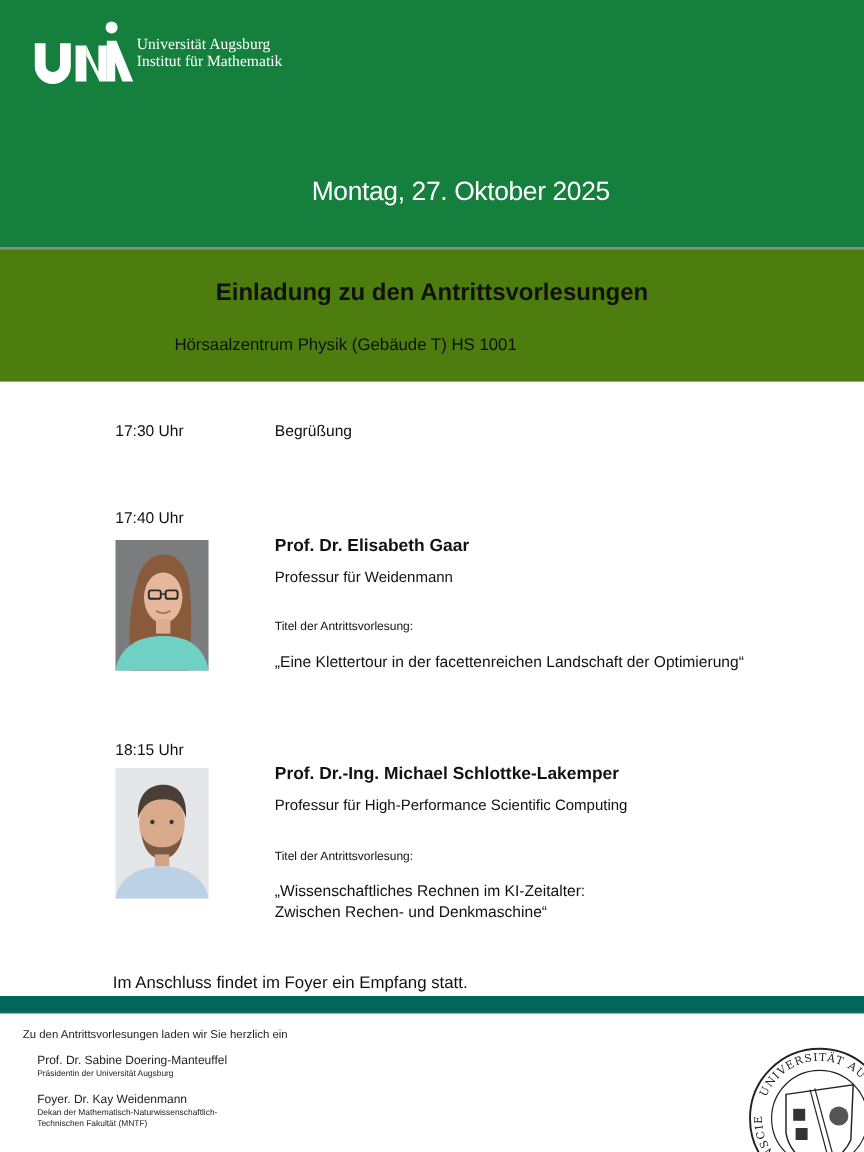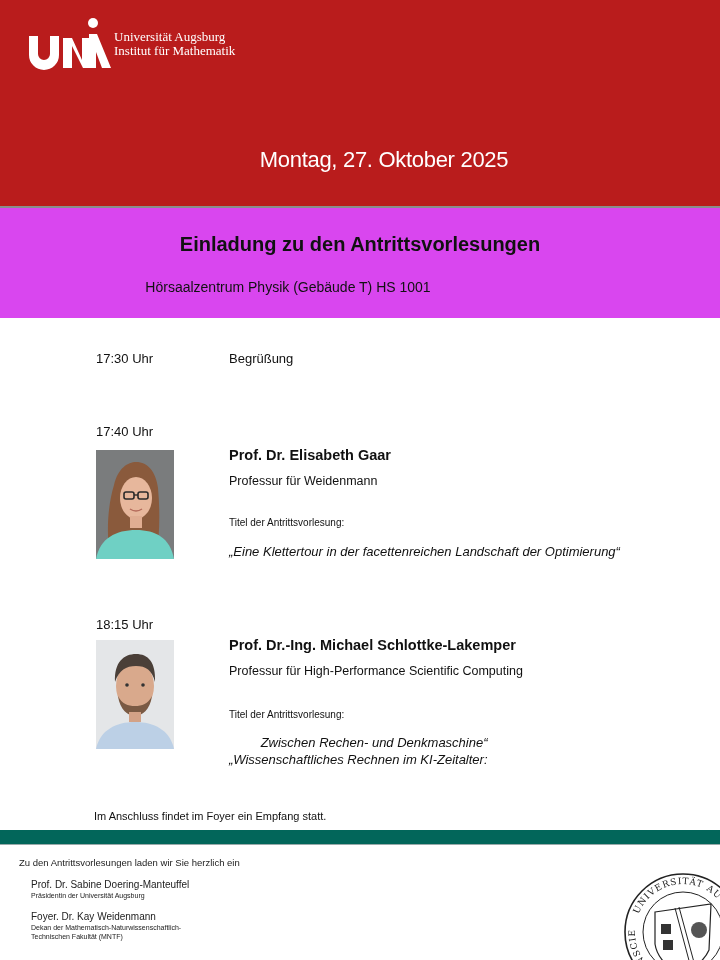--- a/index.html
+++ b/index.html
@@ -1,36 +1,36 @@
 <!DOCTYPE html>
 <html><head>
 <meta charset="utf-8">
 <style>
   * { margin: 0; padding: 0; box-sizing: border-box; }
   html, body { width: 720px; height: 960px; background: #ffffff; overflow: hidden; }
   body { position: relative; font-family: "Liberation Sans", "DejaVu Sans", sans-serif; color: #111; }
 
-  .header { position: absolute; left: 0; top: 0; width: 720px; height: 206px; background: #b91c1c; }
+  .header { position: absolute; left: 0; top: 0; width: 720px; height: 206px; background: #15803d; }
   .logo { position: absolute; left: 27px; top: 16px; width: 84px; height: 54px; }
   .logo-text { position: absolute; left: 114px; top: 30px; color: #fff; font-family: "Liberation Serif", "DejaVu Serif", serif; font-size: 13px; line-height: 14px; }
   .date { position: absolute; left: 0; top: 147px; width: 720px; text-align: center; color: #fff; font-size: 22px; letter-spacing: -0.3px; padding-left: 48px; }
 
-  .band { position: absolute; left: 0; top: 206px; width: 720px; height: 112px; background: #d946ef; border-top: 2px solid #8a8f8c; }
+  .band { position: absolute; left: 0; top: 206px; width: 720px; height: 112px; background: #4d7c0f; border-top: 2px solid #8a8f8c; }
   .band-title { position: absolute; left: 0; top: 25px; width: 720px; text-align: center; font-size: 20px; font-weight: bold; color: #111; }
   .band-sub { position: absolute; left: 0; top: 71px; width: 576px; text-align: center; font-size: 14px; color: #111; }
 
   .time { position: absolute; left: 96px; font-size: 13px; color: #111; }
   .welcome { position: absolute; left: 229px; top: 351px; font-size: 13px; }
   .photo { position: absolute; left: 96px; width: 78px; height: 109px; overflow: hidden; }
   .speaker-name { position: absolute; left: 229px; font-size: 14.5px; font-weight: bold; }
   .speaker-chair { position: absolute; left: 229px; font-size: 12.5px; }
   .talk-label { position: absolute; left: 229px; font-size: 10px; }
-  .talk-title { position: absolute; left: 229px; font-size: 13px; font-style: italic; line-height: 17px; text-align: right; }
+  .talk-title { position: absolute; left: 229px; font-size: 13px; line-height: 17px; }
 
-  .reception { position: absolute; left: 94px; top: 810px; font-size: 11px; }
+  .reception { position: absolute; left: 94px; top: 810px; font-size: 14px; }
   .footer-bar { position: absolute; left: 0; top: 830px; width: 720px; height: 15px; background: #02665a; border-bottom: 1px solid #9aa; }
   .footer-intro { position: absolute; left: 19px; top: 857px; font-size: 9.5px; color: #222; }
   .host-name { position: absolute; left: 31px; font-size: 10px; color: #222; }
   .host-role { position: absolute; left: 31px; font-size: 7px; line-height: 9px; color: #222; }
   .seal { position: absolute; left: 623px; top: 872px; width: 120px; height: 120px; }
 </style>
 </head>
 <body>
 
 <div class="header">
@@ -92,22 +92,22 @@
     <circle cx="31" cy="45" r="1.8" fill="#333"></circle>
     <circle cx="47" cy="45" r="1.8" fill="#333"></circle>
     <rect x="33" y="72" width="12" height="10" fill="#d3a287"></rect>
     <path d="M0 109 C4 90 20 82 39 82 C58 82 74 90 78 109 Z" fill="#bcd0e6"></path>
   </svg>
 </div>
 <div class="speaker-name" style="top:637px">Prof. Dr.-Ing. Michael Schlottke-Lakemper</div>
 <div class="speaker-chair" style="top:664px">Professur für High-Performance Scientific Computing</div>
 <div class="talk-label" style="top:709px">Titel der Antrittsvorlesung:</div>
 <div class="talk-title" style="top:734px">
+  <div>„Wissenschaftliches Rechnen im KI-Zeitalter:</div>
   <div>Zwischen Rechen- und Denkmaschine“</div>
-  <div>„Wissenschaftliches Rechnen im KI-Zeitalter:</div>
 </div>
 
 <div class="reception">Im Anschluss findet im Foyer ein Empfang statt.</div>
 
 <div class="footer-bar"></div>
 <div class="footer-intro">Zu den Antrittsvorlesungen laden wir Sie herzlich ein</div>
 
 <div class="host-name" style="top:879px">Prof. Dr. Sabine Doering-Manteuffel</div>
 <div class="host-role" style="top:891px">Präsidentin der Universität Augsburg</div>
 

